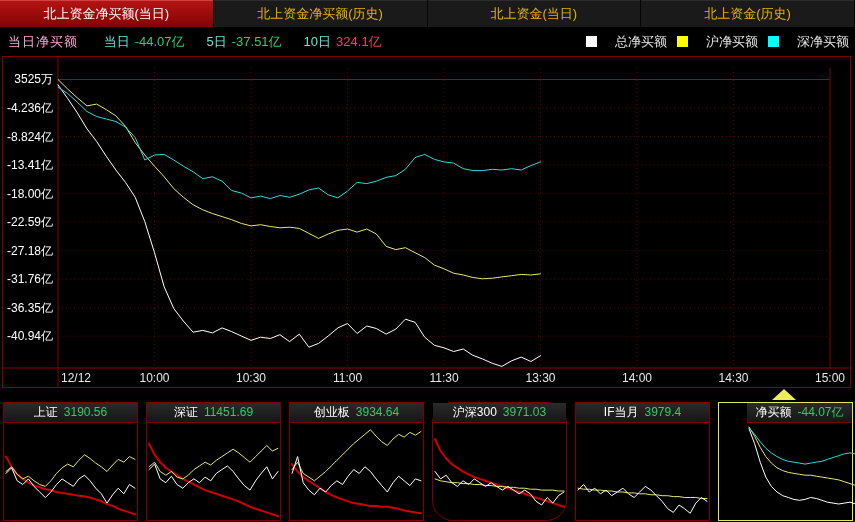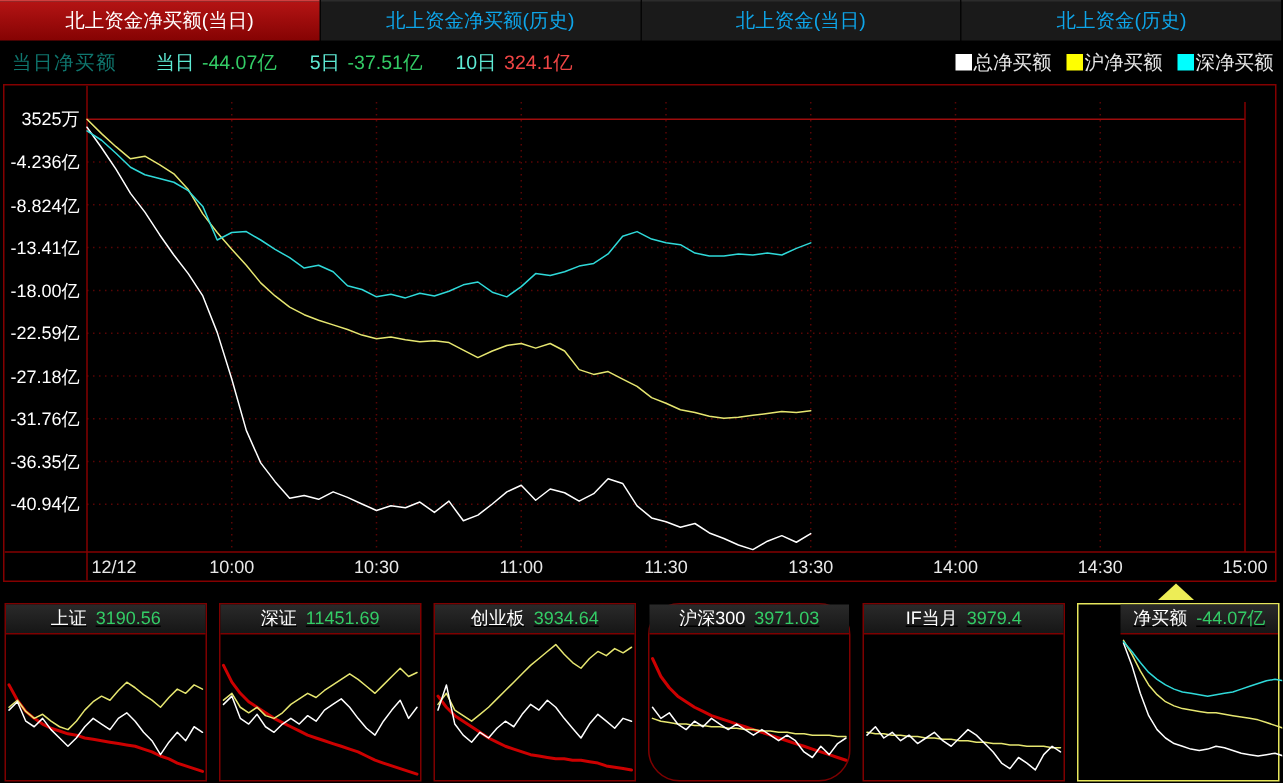--- a/index.html
+++ b/index.html
@@ -1,41 +1,41 @@
 <!DOCTYPE html>
 <html><head>
 <meta charset="utf-8">
 <style>
   html,body{margin:0;padding:0;background:#000;}
   #app{position:relative;width:855px;height:522px;background:#000;overflow:hidden;
        font-family:"Liberation Sans","DejaVu Sans",sans-serif;}
   
   .tabbar{position:absolute;left:0;top:0;width:855px;height:27px;display:flex;background:#050505;justify-content:flex-end;}
-  .tab{flex:1;margin-right:1px;background:#1a1a1a;color:#0ea5e9;font-size:13px;line-height:26px;
+  .tab{flex:1;margin-right:1px;background:#1a1a1a;color:#eab308;font-size:13px;line-height:26px;
        text-align:center;cursor:pointer;border-top:1px solid #2c2c2c;white-space:nowrap;overflow:hidden;}
   .tab.active{background:linear-gradient(#b41414,#850303);color:#ffffff;border-top:1px solid #d04040;}
   
   .statusbar{position:absolute;left:0;top:27px;width:855px;height:29px;font-size:13px;line-height:29px;color:#ffffff;white-space:nowrap;}
-  .stitle{color:#0f766e;margin-left:8px;letter-spacing:1px;}
+  .stitle{color:#f9a8d4;margin-left:8px;letter-spacing:1px;}
   .slabel{color:#5eead4;margin-left:22px;}
   .sval{margin-left:5px;}
   .sval.green{color:#33cc66;}
   .sval.red{color:#f04545;}
   .legend{position:absolute;right:6px;top:0;height:29px;display:flex;align-items:center;gap:10px;}
-  .lgitem{display:flex;align-items:center;gap:1px;color:#e8e8e8;font-size:13px;}
+  .lgitem{display:flex;align-items:center;gap:18px;color:#e8e8e8;font-size:13px;}
   .lgsq{display:inline-block;width:11px;height:11px;}
   
   .chart-region{position:absolute;left:2px;top:56px;width:847px;height:330px;border:1px solid #840000;background:#000;}
   .ylabel{position:absolute;left:0;width:50px;text-align:right;font-size:12px;color:#ffffff;height:14px;line-height:14px;}
   .xlabel{position:absolute;top:313px;font-size:12px;color:#e8e8e8;height:16px;line-height:16px;}
   
   .sel-arrow{position:absolute;left:772px;top:389px;width:0;height:0;
              border-left:12px solid transparent;border-right:12px solid transparent;border-bottom:11px solid #eded56;}
   
-  .panel{position:absolute;top:402px;width:135px;height:119px;border:1px solid #7e0000;background:#000;box-sizing:border-box;cursor:pointer;text-decoration:underline;}
+  .panel{position:absolute;top:402px;width:135px;height:119px;border:1px solid #7e0000;background:#000;box-sizing:border-box;cursor:pointer;}
   .panel.selected{border:1px solid #e6e65c;padding-left:28px;}
   .phead{height:19px;background:linear-gradient(#2a2a2a,#161616);border-bottom:1px solid #7e0000;
          display:flex;align-items:center;justify-content:center;gap:6px;font-size:12px;line-height:19px;}
   .plabel{color:#ffffff;}
   .pval{color:#33cc66;}
   .pbody{display:block;}
 </style>
 </head>
 <body>
 

